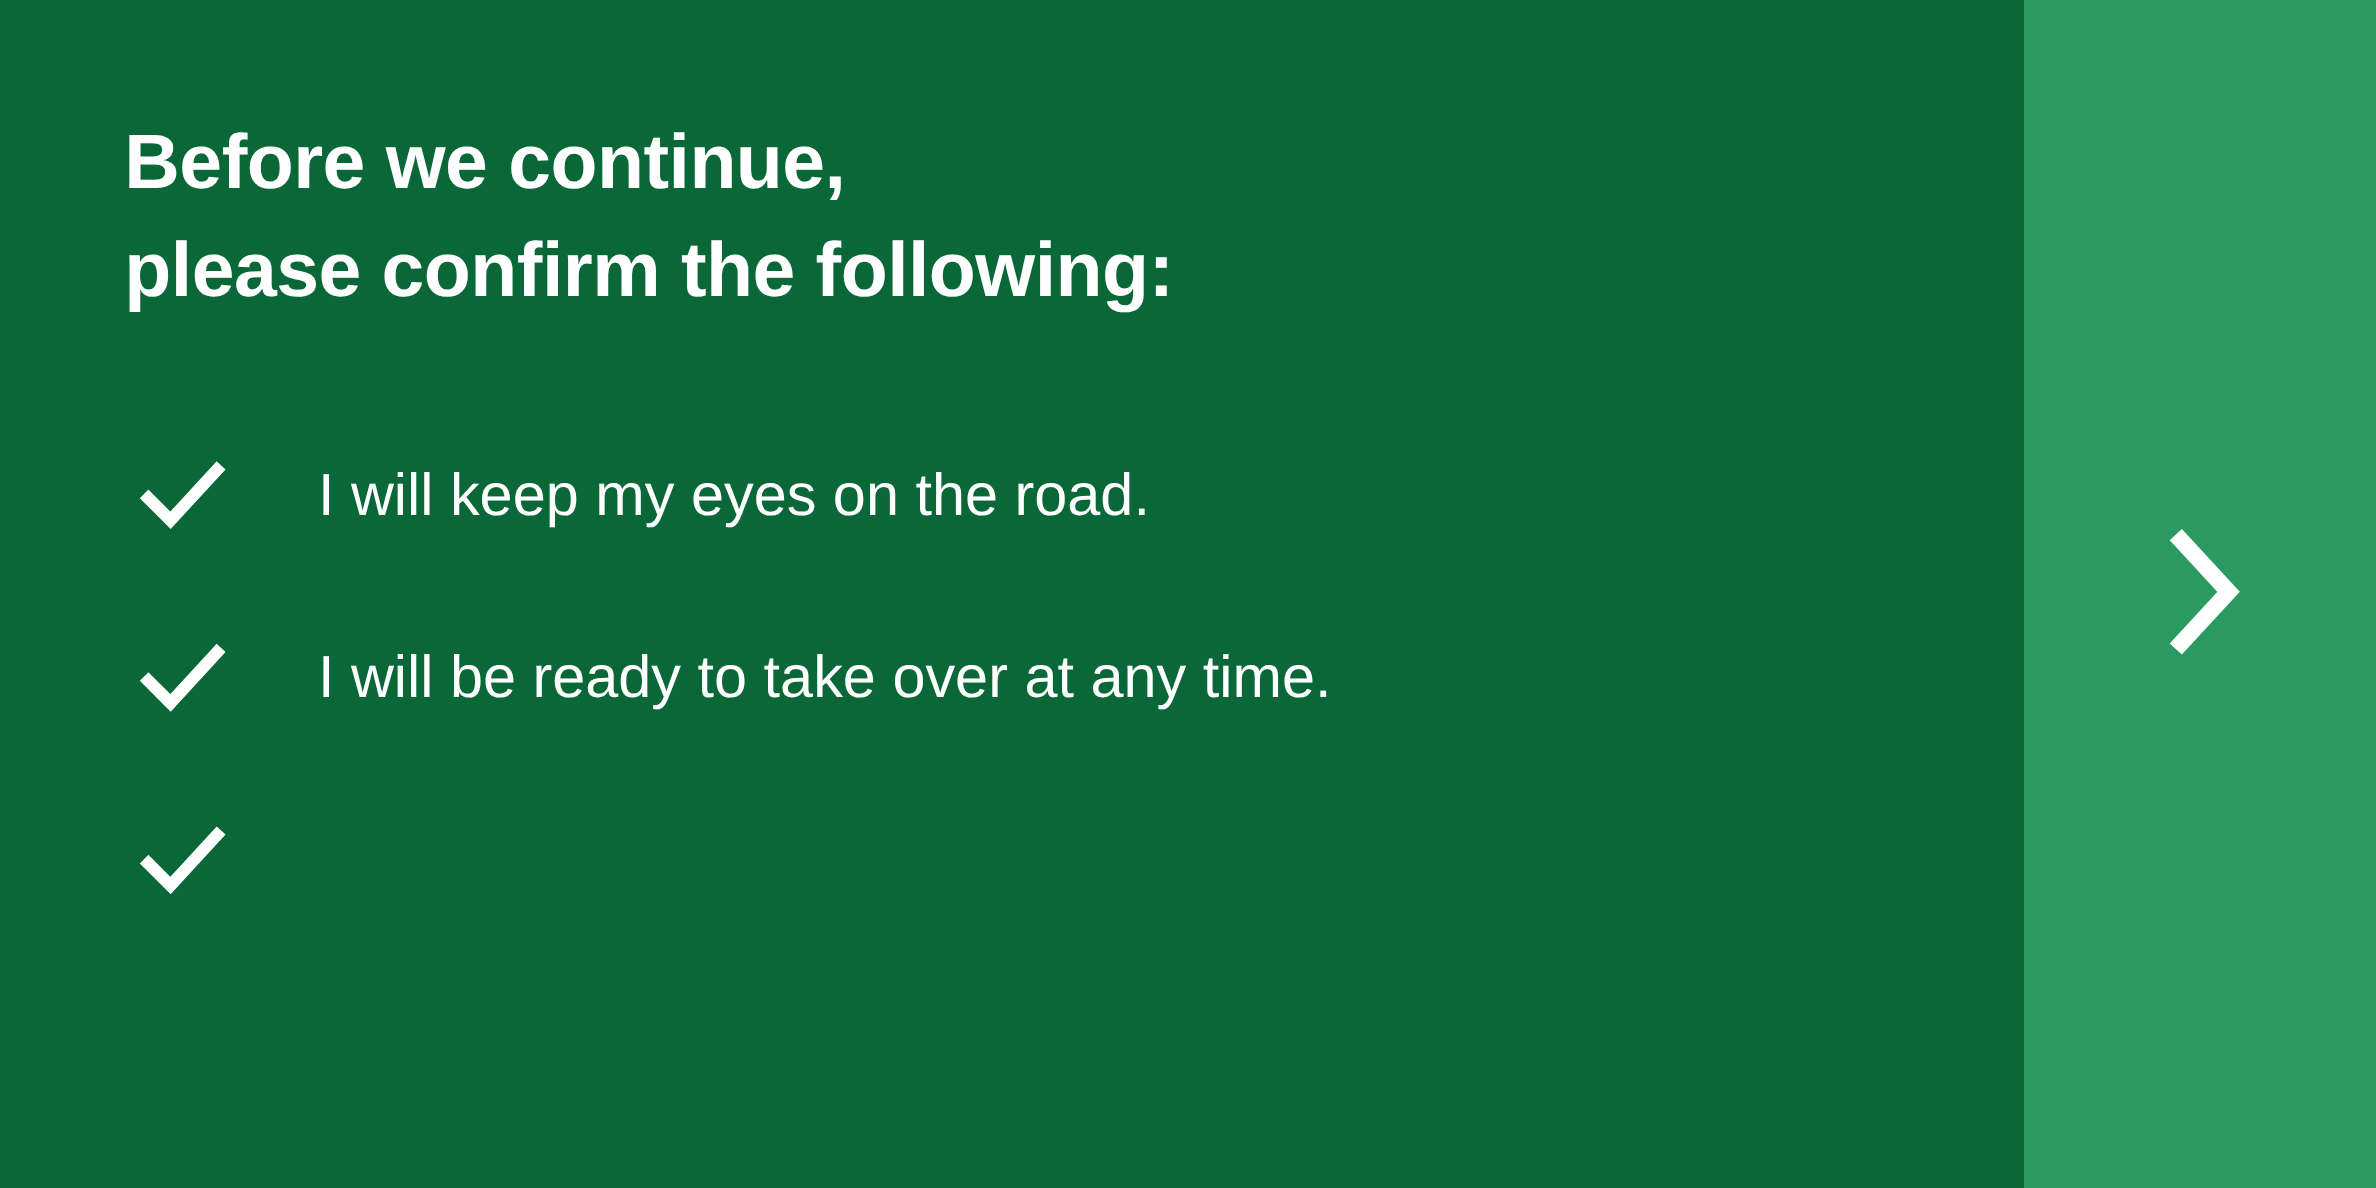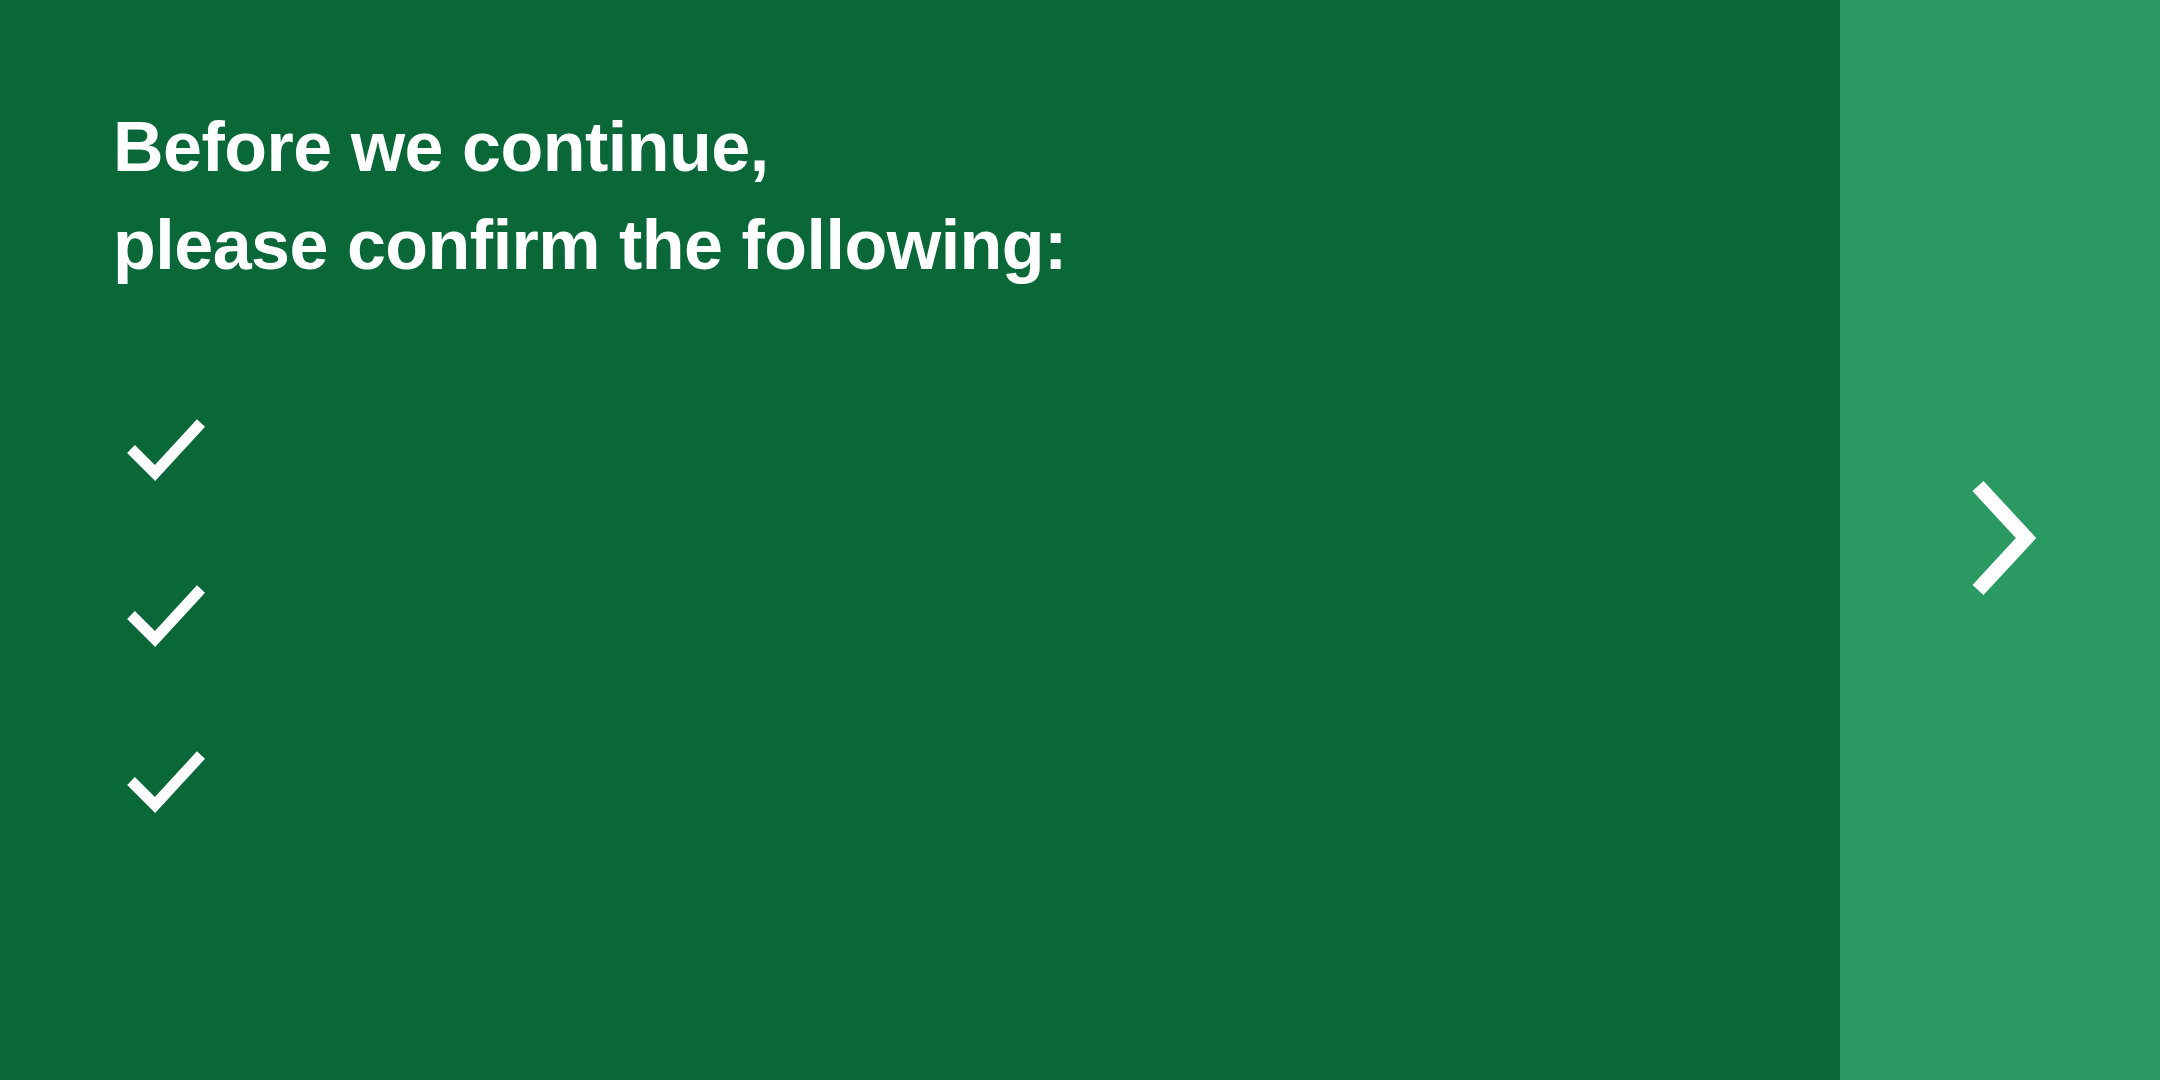--- a/index.html
+++ b/index.html
@@ -133,28 +133,30 @@
 please confirm the following:</h1>
 
     <ul class="checklist">
 
       <li class="check-item">
         <span class="check-icon">
           <svg viewBox="0 0 82 82" xmlns="http://www.w3.org/2000/svg" aria-hidden="true">
             <path d="M6 40 L30 64 L76 14" fill="none" stroke="#ffffff" stroke-width="11" stroke-linecap="butt" stroke-linejoin="miter"></path>
           </svg>
         </span>
+        <span class="check-label">I will keep my eyes on the road.</span>
       </li>
 
       <li class="check-item">
         <span class="check-icon">
           <svg viewBox="0 0 82 82" xmlns="http://www.w3.org/2000/svg" aria-hidden="true">
             <path d="M6 40 L30 64 L76 14" fill="none" stroke="#ffffff" stroke-width="11" stroke-linecap="butt" stroke-linejoin="miter"></path>
           </svg>
         </span>
+        <span class="check-label">I will be ready to take over at any time.</span>
       </li>
 
       <li class="check-item">
         <span class="check-icon">
           <svg viewBox="0 0 82 82" xmlns="http://www.w3.org/2000/svg" aria-hidden="true">
             <path d="M6 40 L30 64 L76 14" fill="none" stroke="#ffffff" stroke-width="11" stroke-linecap="butt" stroke-linejoin="miter"></path>
           </svg>
         </span>
       </li>
 

